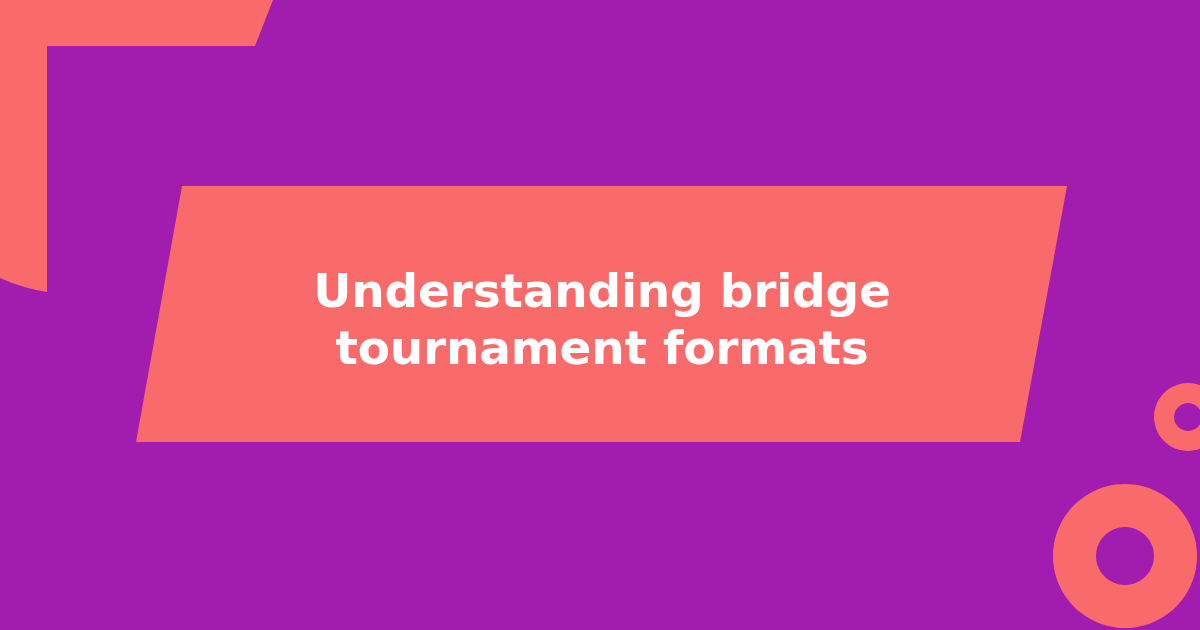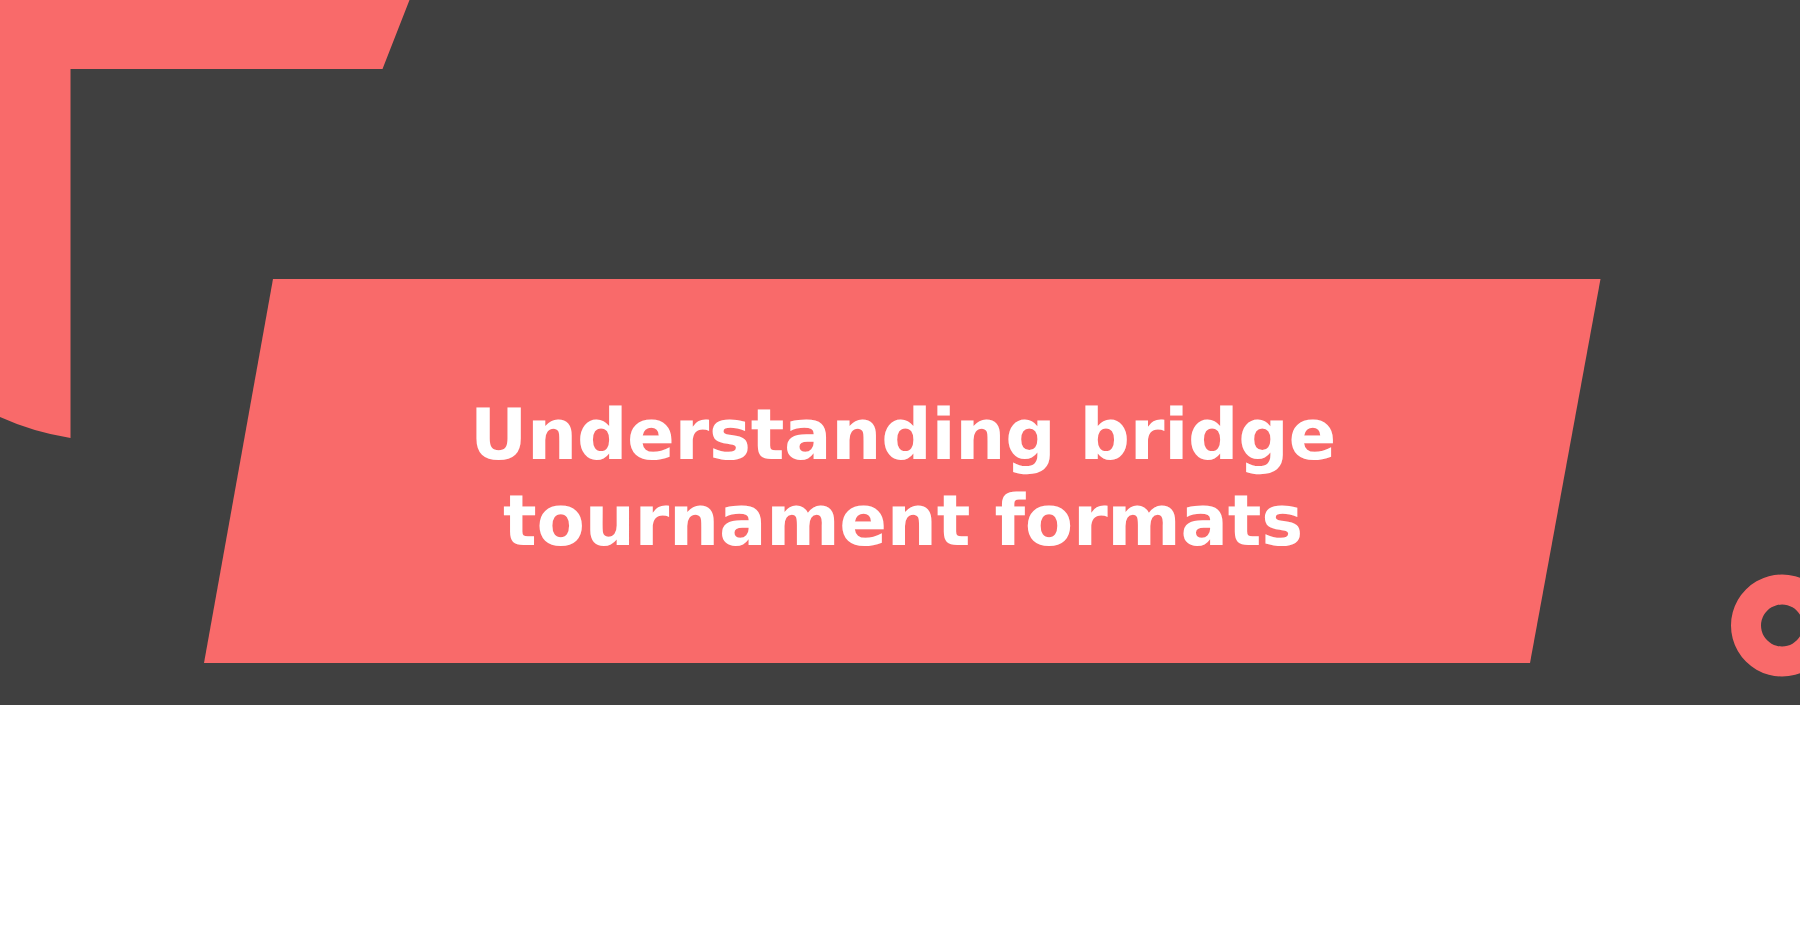--- a/index.html
+++ b/index.html
@@ -11,22 +11,22 @@
     width: 1200px;
     height: 630px;
     background: #ffffff;
     font-family: "DejaVu Sans", "Liberation Sans", sans-serif;
     overflow: hidden;
   }
 
   #stage {
     position: relative;
     width: 1200px;
-    height: 470px;
-    background: #404040;
+    height: 630px;
+    background: #a21caf;
     overflow: hidden;
     text-decoration: underline;
   }
 
   
   .deco-layer {
     position: absolute;
     left: 0;
     top: 0;
     width: 1200px;

